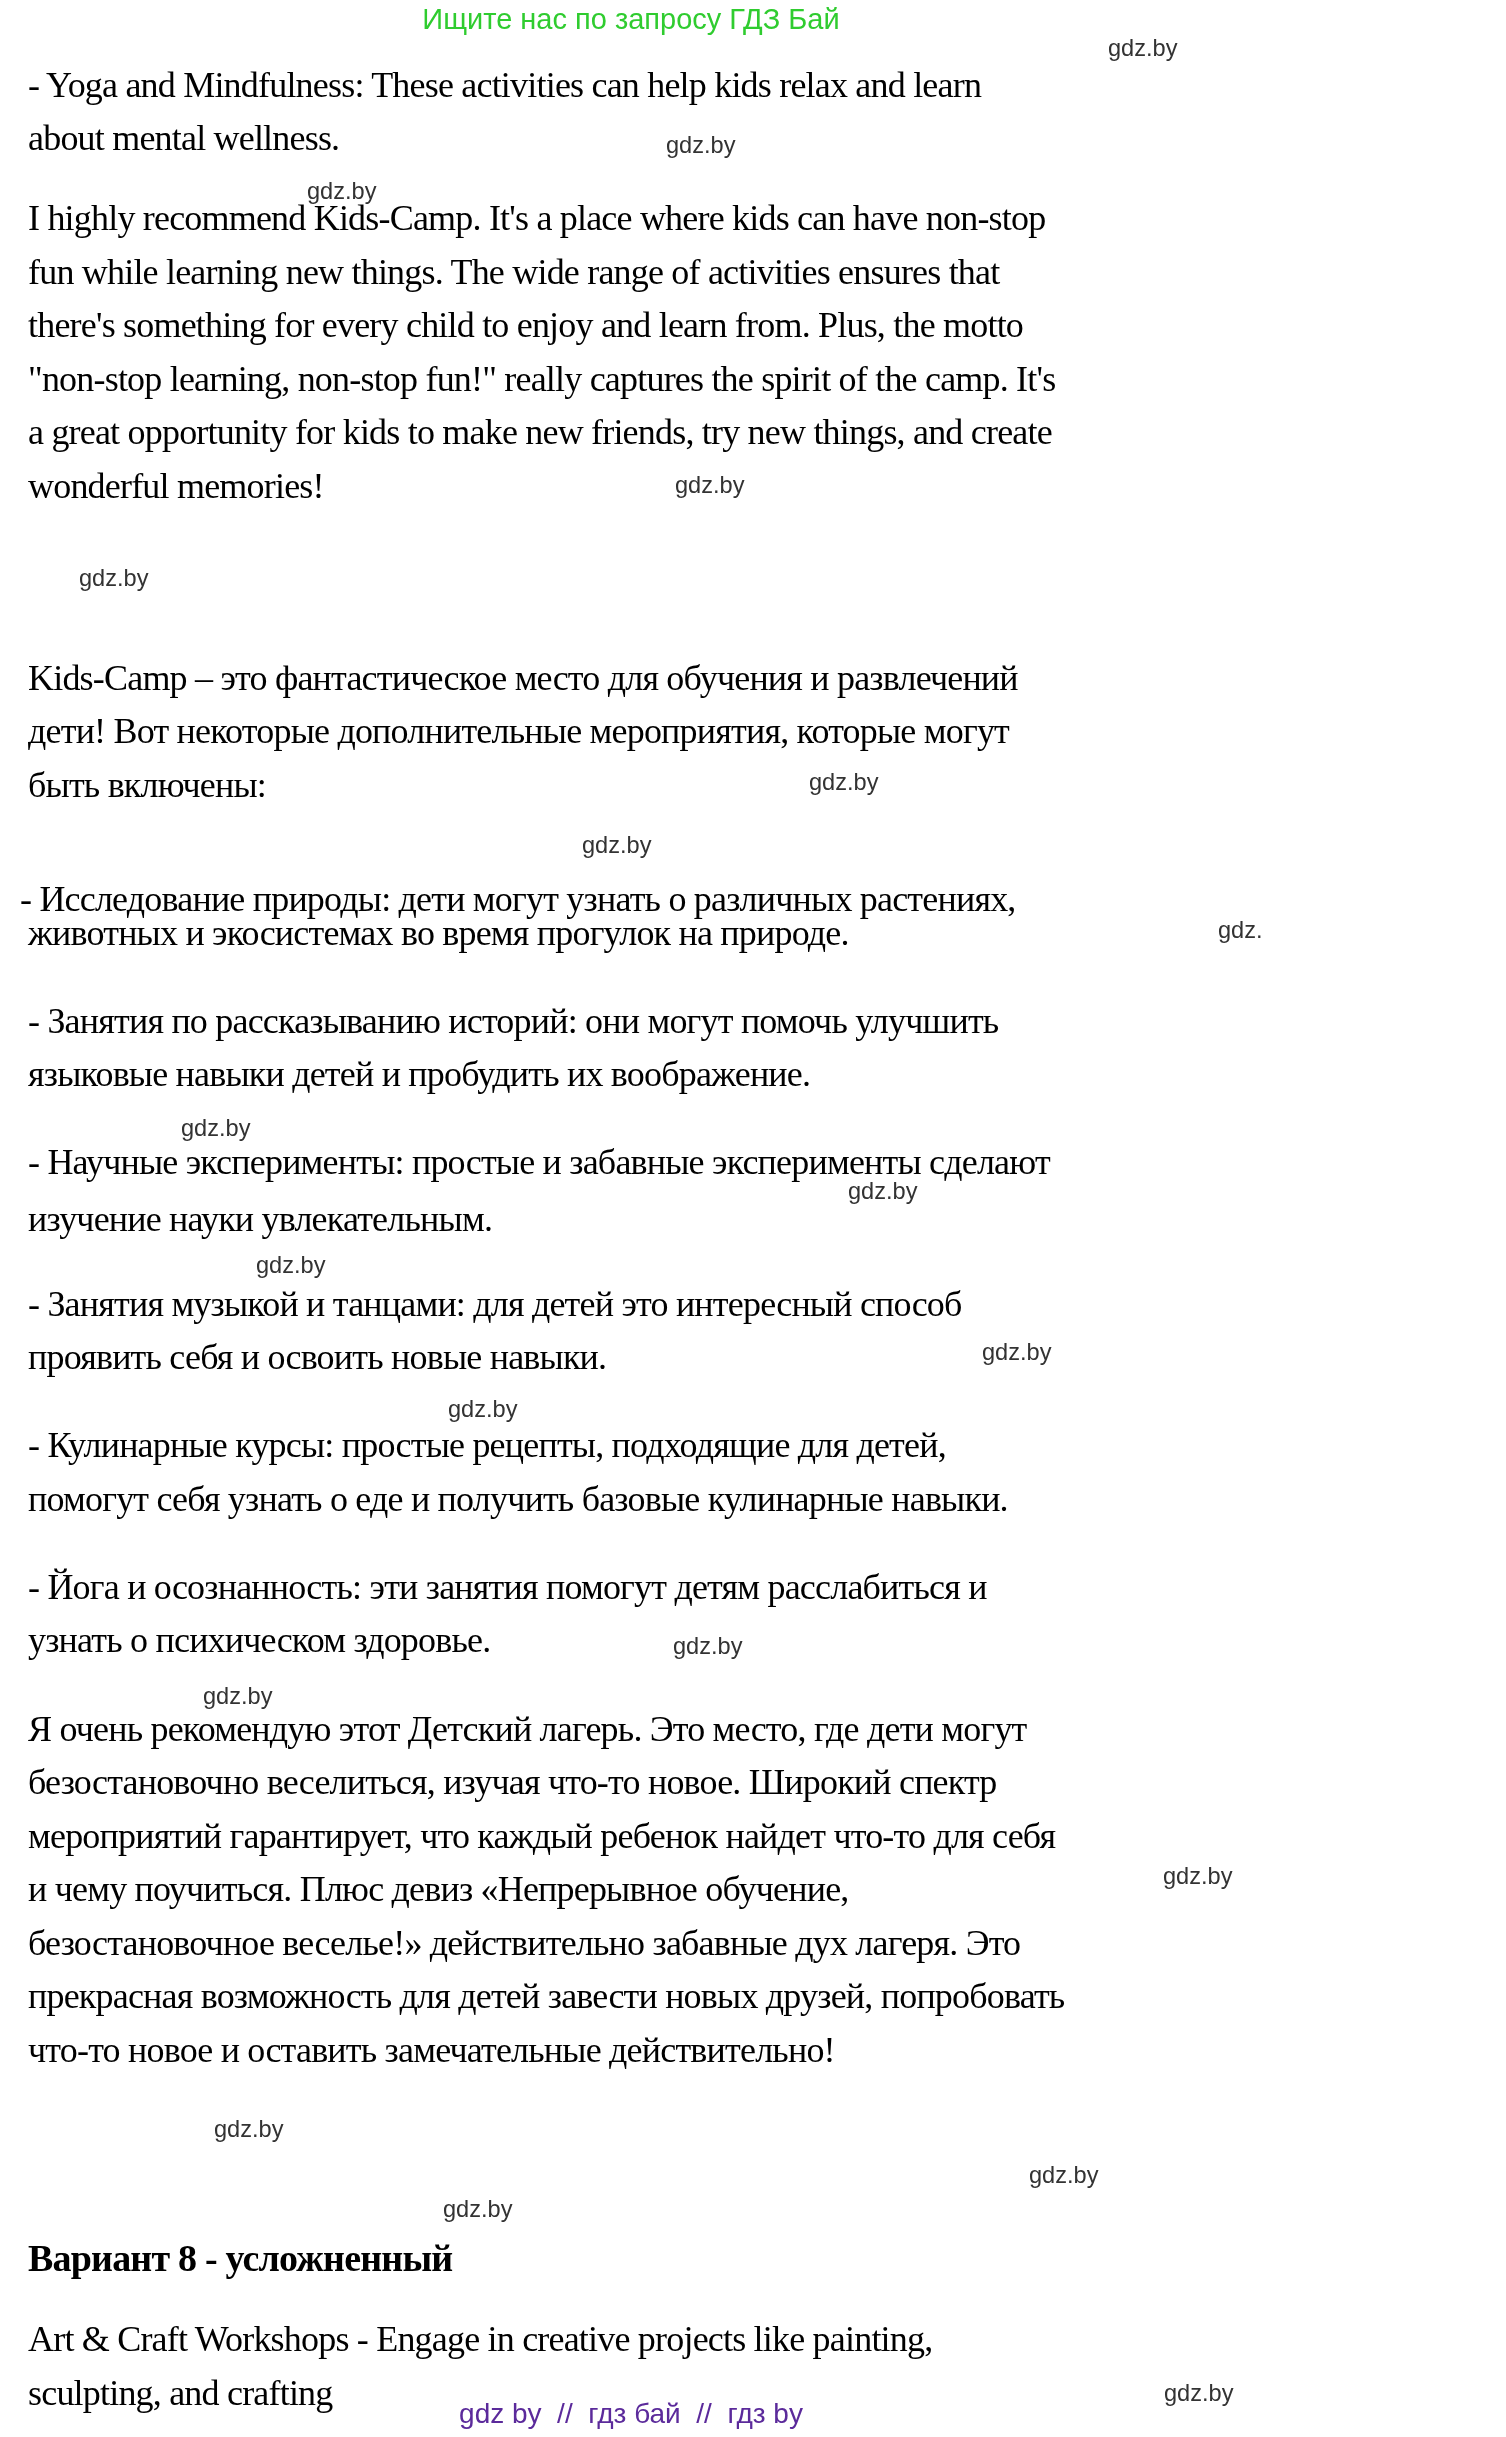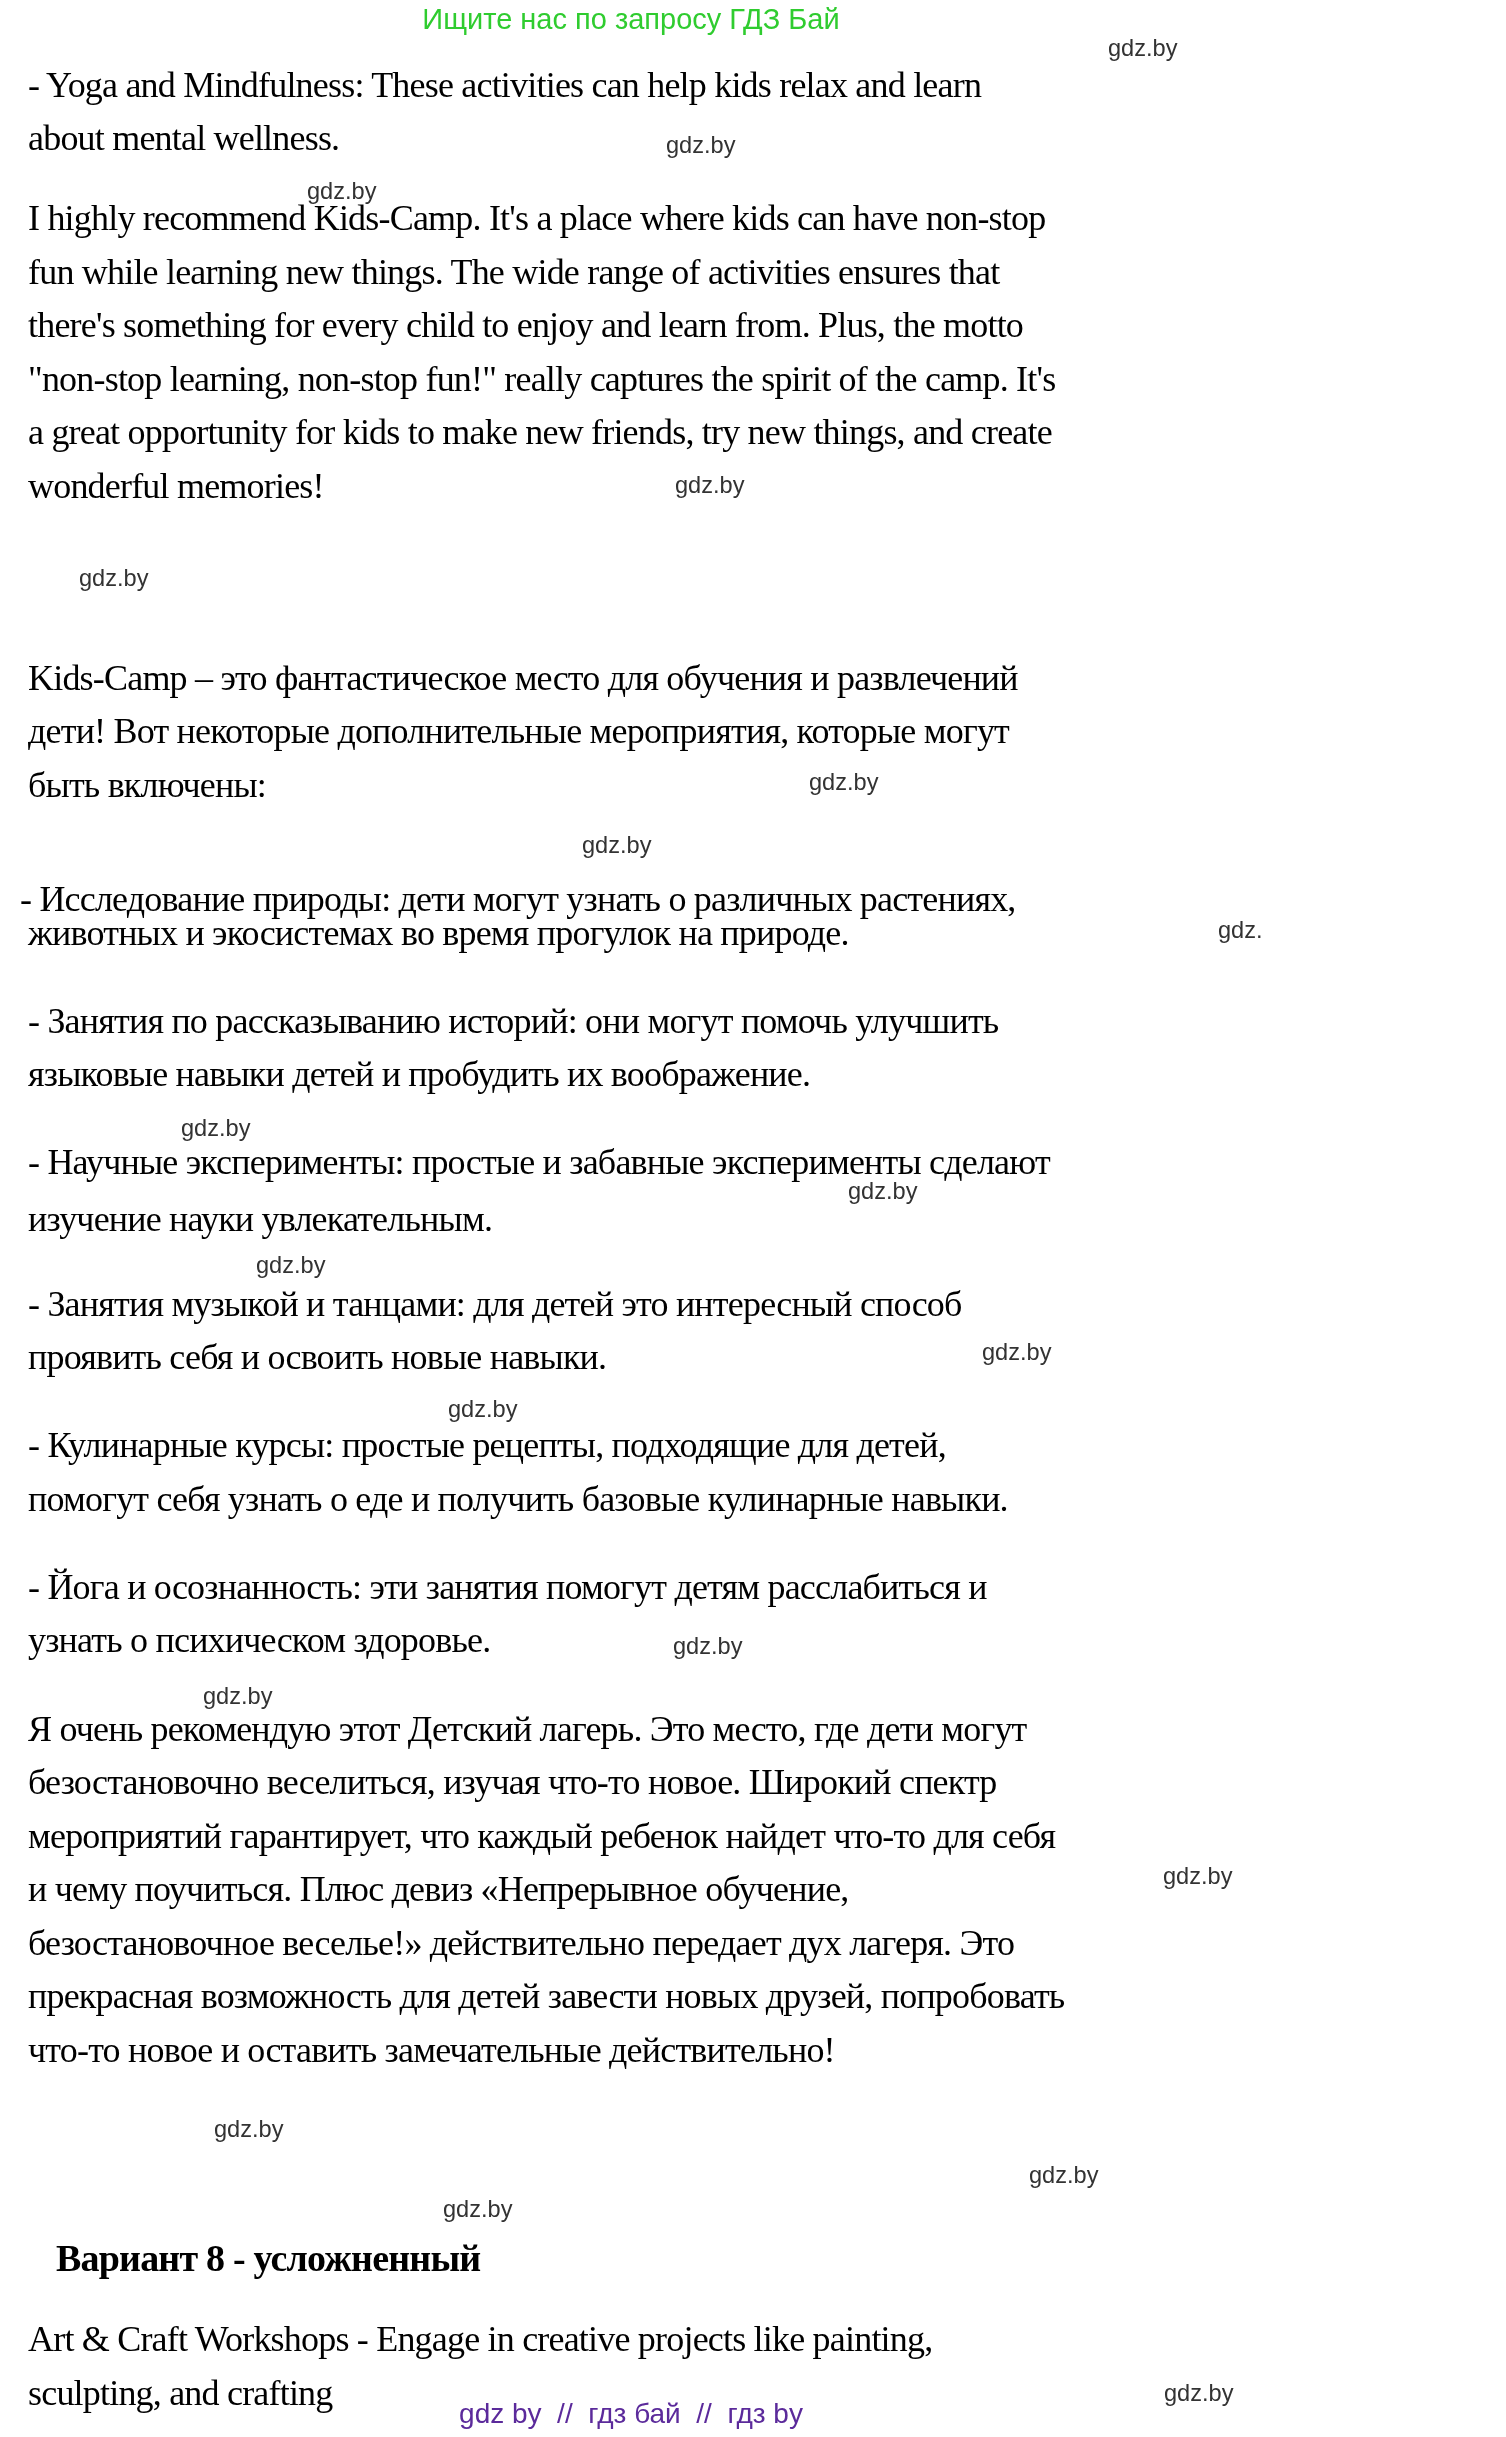--- a/index.html
+++ b/index.html
@@ -103,28 +103,28 @@
       <div class="line" style="left: 28px; top: 1567px; color: rgb(0, 0, 0);">- Йога и осознанность: эти занятия помогут детям расслабиться и</div>
       <div class="watermark" style="left: 1413px; top: 1573px; color: rgb(51, 51, 51);">gdz.by</div>
       <div class="line" style="left: 28px; top: 1620px; color: rgb(0, 0, 0);">узнать о психическом здоровье.</div>
       <div class="watermark" style="left: 673px; top: 1633px; color: rgb(51, 51, 51);">gdz.by</div>
       <div class="watermark" style="left: 203px; top: 1683px; color: rgb(51, 51, 51);">gdz.by</div>
       <div class="line" style="left: 28px; top: 1709px; color: rgb(0, 0, 0);">Я очень рекомендую этот Детский лагерь. Это место, где дети могут</div>
       <div class="line" style="left: 28px; top: 1762px; color: rgb(0, 0, 0);">безостановочно веселиться, изучая что-то новое. Широкий спектр</div>
       <div class="line" style="left: 28px; top: 1816px; color: rgb(0, 0, 0);">мероприятий гарантирует, что каждый ребенок найдет что-то для себя</div>
       <div class="watermark" style="left: 1163px; top: 1863px; color: rgb(51, 51, 51);">gdz.by</div>
       <div class="line" style="left: 28px; top: 1869px; color: rgb(0, 0, 0);">и чему поучиться. Плюс девиз «Непрерывное обучение,</div>
-      <div class="line" style="left: 28px; top: 1923px; color: rgb(0, 0, 0);">безостановочное веселье!» действительно передает дух лагеря. Это</div>
+      <div class="line" style="left: 28px; top: 1923px; color: rgb(0, 0, 0);">безостановочное веселье!» действительно забавные дух лагеря. Это</div>
       <div class="watermark" style="left: 1433px; top: 1929px; color: rgb(51, 51, 51);">gdz.by</div>
       <div class="line" style="left: 28px; top: 1976px; color: rgb(0, 0, 0);">прекрасная возможность для детей завести новых друзей, попробовать</div>
       <div class="line" style="left: 28px; top: 2030px; color: rgb(0, 0, 0);">что-то новое и оставить замечательные действительно!</div>
       <div class="watermark" style="left: 214px; top: 2116px; color: rgb(51, 51, 51);">gdz.by</div>
       <div class="watermark" style="left: 1029px; top: 2162px; color: rgb(51, 51, 51);">gdz.by</div>
       <div class="watermark" style="left: 443px; top: 2196px; color: rgb(51, 51, 51);">gdz.by</div>
-      <div class="heading" style="left: 28px; top: 2237px; color: rgb(0, 0, 0); margin-left: 28px;">Вариант 8 - усложненный</div>
+      <div class="heading" style="left: 28px; top: 2237px; color: rgb(0, 0, 0);">Вариант 8 - усложненный</div>
       <div class="line" style="left: 28px; top: 2319px; color: rgb(0, 0, 0);">Art &amp; Craft Workshops - Engage in creative projects like painting,</div>
       <div class="line" style="left: 28px; top: 2373px; color: rgb(0, 0, 0);">sculpting, and crafting</div>
       <div class="watermark" style="left: 1164px; top: 2380px; color: rgb(51, 51, 51);">gdz.by</div>
     </div>
 
   <div class="footer-links" style="color: rgb(91, 42, 155);">gdz by  //  гдз бай  //  гдз by</div>
 </div>
 
 
 </body></html>

